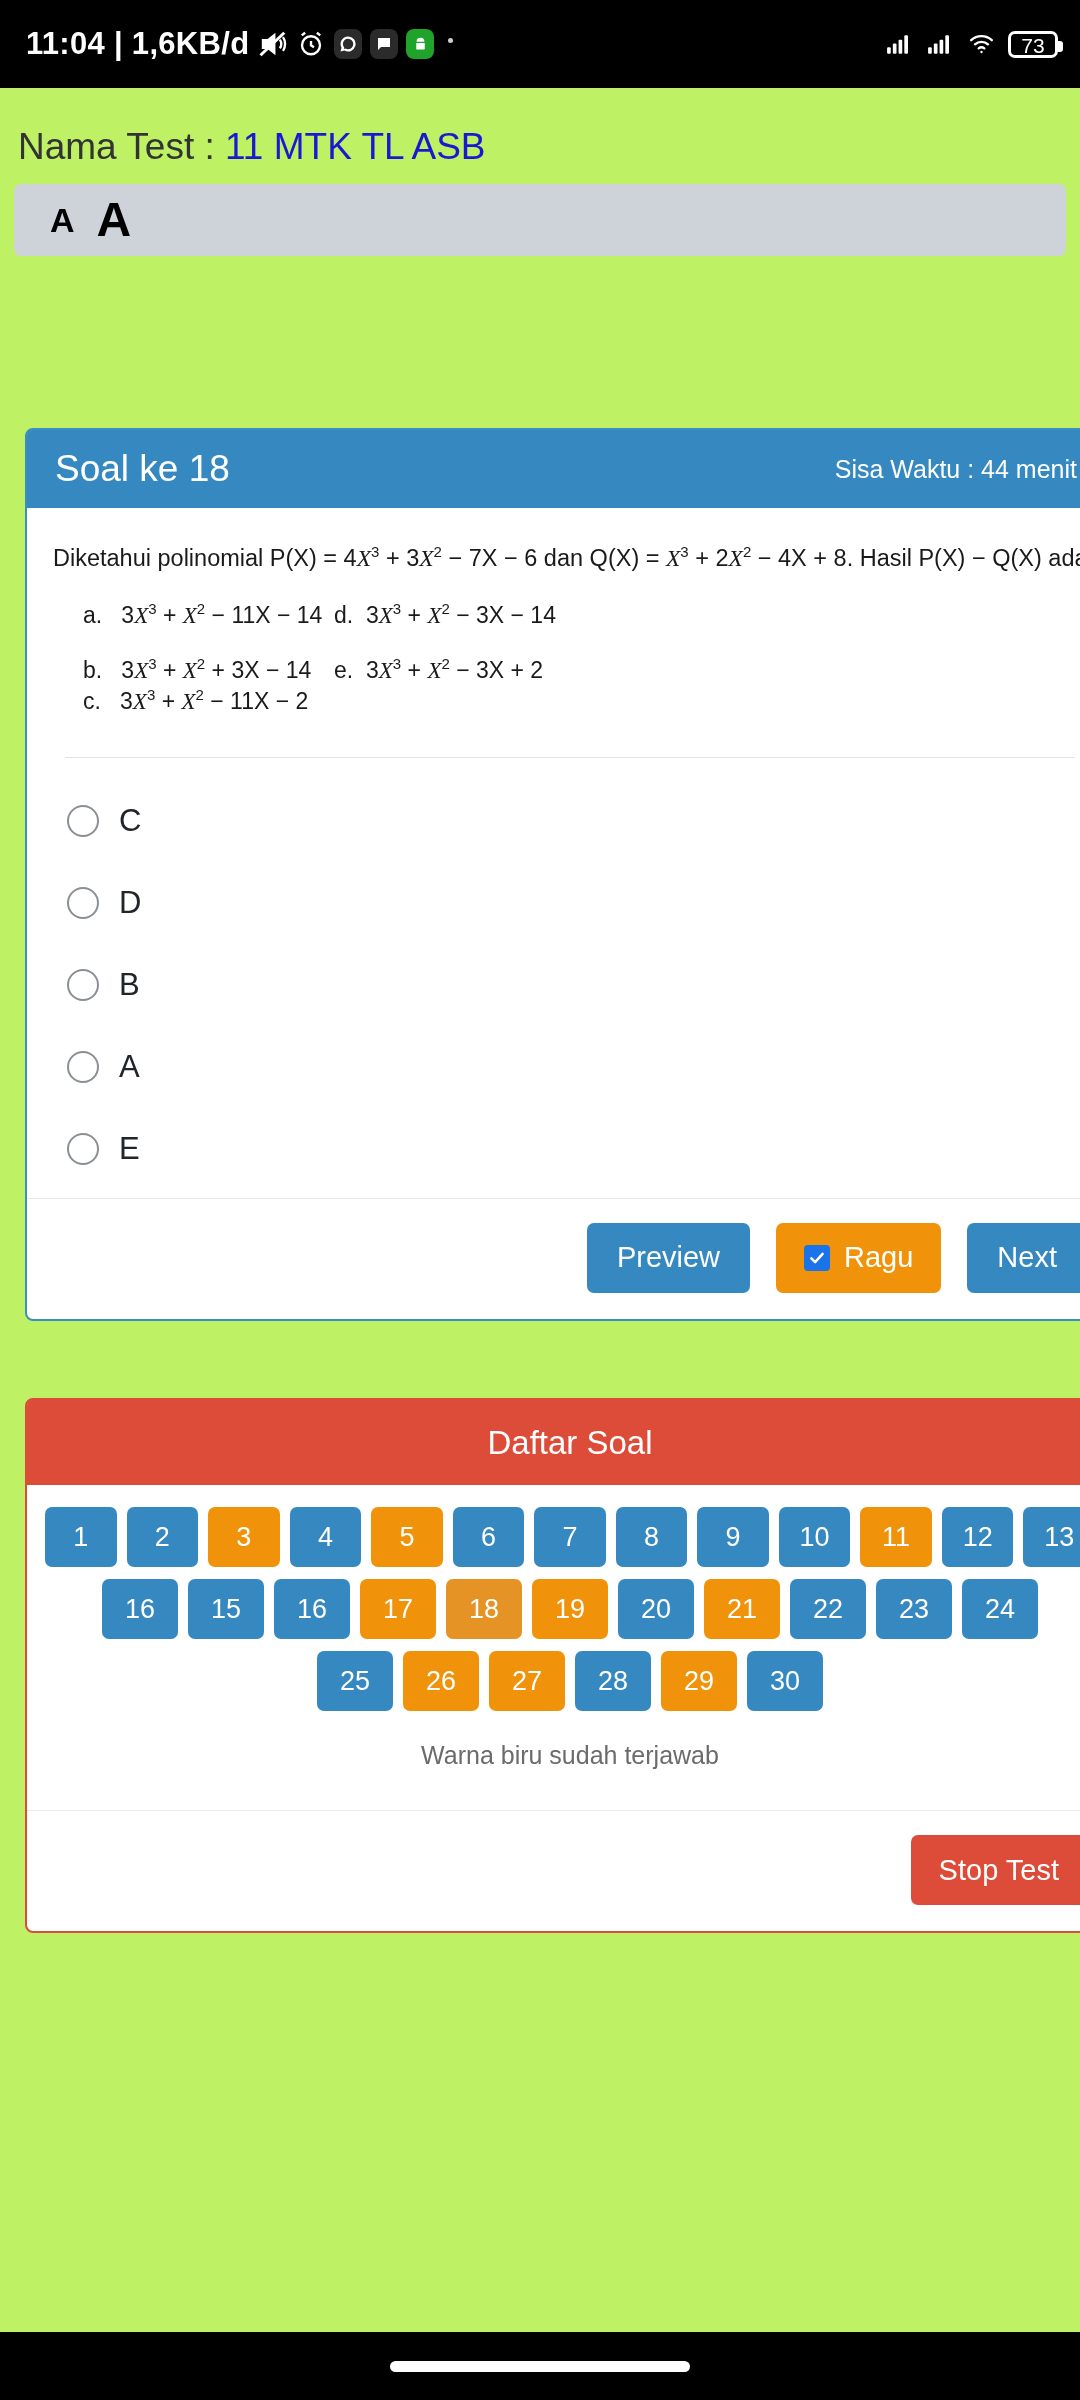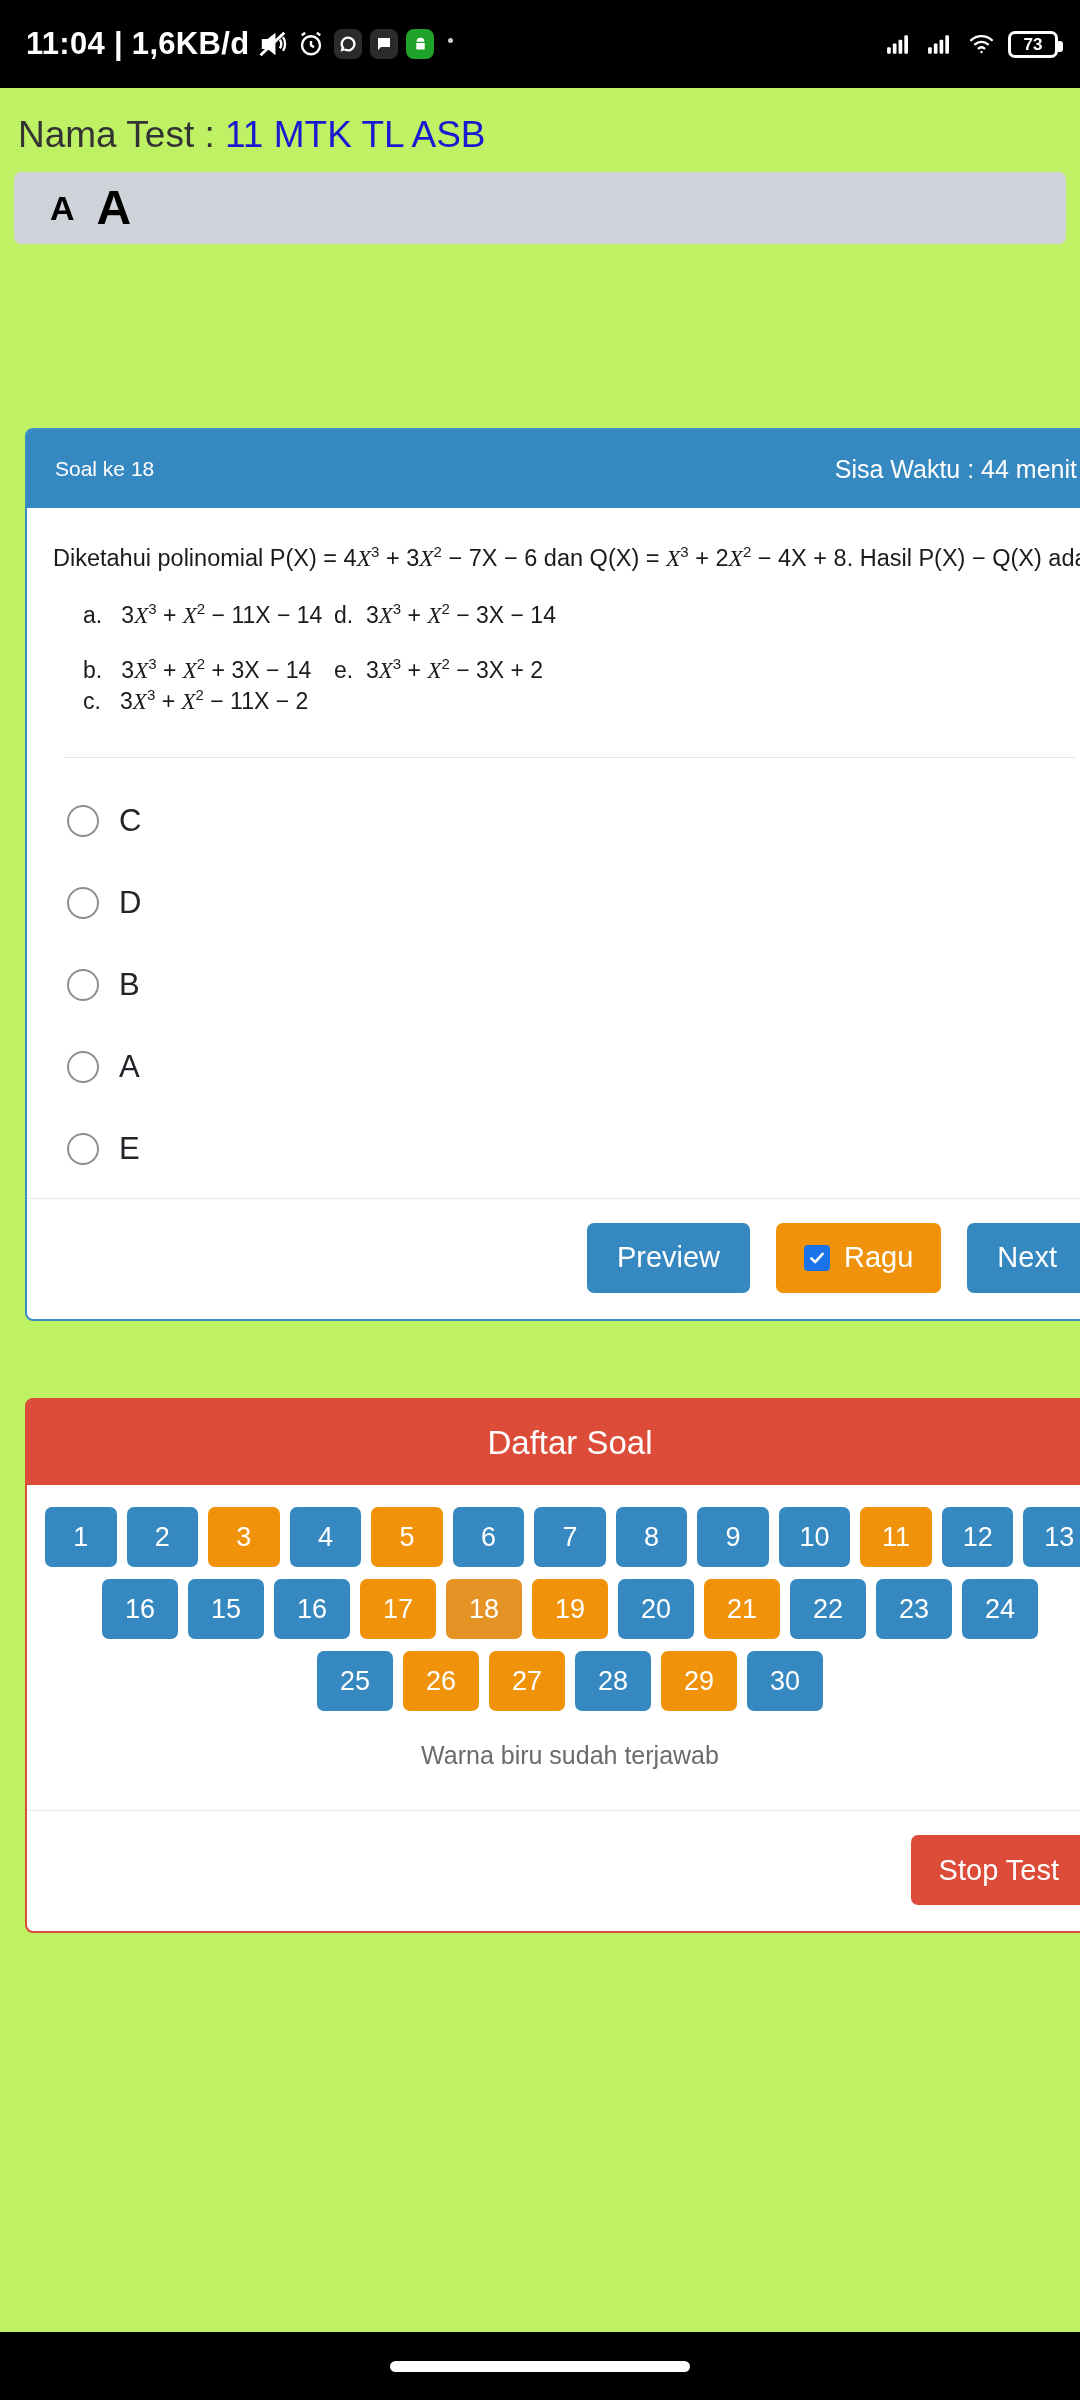--- a/index.html
+++ b/index.html
@@ -23,22 +23,22 @@
   .icon-svg { display: block; }
   .appchip {
     width: 28px; height: 30px; border-radius: 8px; background: #2b2b2b;
     display: flex; align-items: center; justify-content: center;
   }
   .appchip.green { background: #20a32b; }
   .dotlet { width: 5px; height: 5px; background: #cfcfcf; border-radius: 50%; margin-left: 6px; margin-top:-8px;}
   .sb-right { display: flex; align-items: center; gap: 11px; }
   .battery {
     border: 3px solid #fff; border-radius: 7px; width: 50px; height: 27px;
-    display: flex; align-items: flex-end; justify-content: center; position: relative;
-    font-size: 17px; font-weight: 700;
+    display: flex; align-items: flex-start; justify-content: center; position: relative;
+    font-size: 21px; font-weight: 400;
   }
   .battery:after {
     content: ""; position: absolute; right: -8px; top: 7px;
     width: 5px; height: 11px; background: #fff; border-radius: 0 3px 3px 0;
   }
 
   
   .appbar {
     background: #5c58ab; height: 115px;
     display: flex; align-items: center; justify-content: flex-end;
@@ -48,21 +48,21 @@
   .avatar {
     width: 56px; height: 56px; border-radius: 50%; background: #1c1c1c;
     display: flex; align-items: flex-end; justify-content: center; overflow: hidden;
     position: relative; flex: none;
   }
   .avatar .head { position: absolute; top: 9px; width: 20px; height: 20px; border-radius: 50%; background: #fff; }
   .avatar .body { position: absolute; bottom: 4px; width: 34px; height: 21px; border-radius: 17px 17px 0 0; background: #fff; }
 
   
   .testname {
-    padding: 26px 18px 16px 18px; font-size: 37px; color: #333; white-space: nowrap;
+    padding: 38px 18px 16px 18px; font-size: 37px; color: #333; white-space: nowrap;
   }
   .testname .val { color: #1a19d2; }
 
   
   .fontbar {
     margin: 0 14px; background: #ced3da; border-radius: 7px;
     height: 72px; display: flex; align-items: center; gap: 22px; padding-left: 36px;
   }
   .fontbar .a-small { font-size: 34px; font-weight: 700; color: #000; line-height: 1; }
   .fontbar .a-big { font-size: 48px; font-weight: 700; color: #000; line-height: 1; }
@@ -70,21 +70,21 @@
   
   .card-q {
     position: absolute; left: 25px; top: 428px; width: 1090px;
     background: #fff; border: 2px solid #3b8ec2; border-radius: 8px;
   }
   .card-q-head {
     background: #3688c0; color: #fff; height: 78px;
     display: flex; align-items: center; justify-content: space-between;
     padding: 0 24px 0 28px; border-radius: 5px 5px 0 0;
   }
-  .card-q-head .title { font-size: 21px; }
+  .card-q-head .title { font-size: 37px; }
   .card-q-head .timer { font-size: 25px; padding-right: 12px; }
   .card-q-body { padding: 34px 26px 0 26px; }
 
   .qtext { font-size: 23.5px; color: #1a1a1a; line-height: 1.35; white-space: nowrap; }
   .qtext sup, .opt sup { font-size: 15px; vertical-align: super; }
   .ital { font-style: italic; font-family: "Liberation Serif", serif; }
 
   .opts { margin-top: 26px; position: relative; height: 128px; font-size: 23px; color: #1a1a1a; }
   .opt { position: absolute; white-space: nowrap; }
   .opt .lbl { display: inline-block; }

